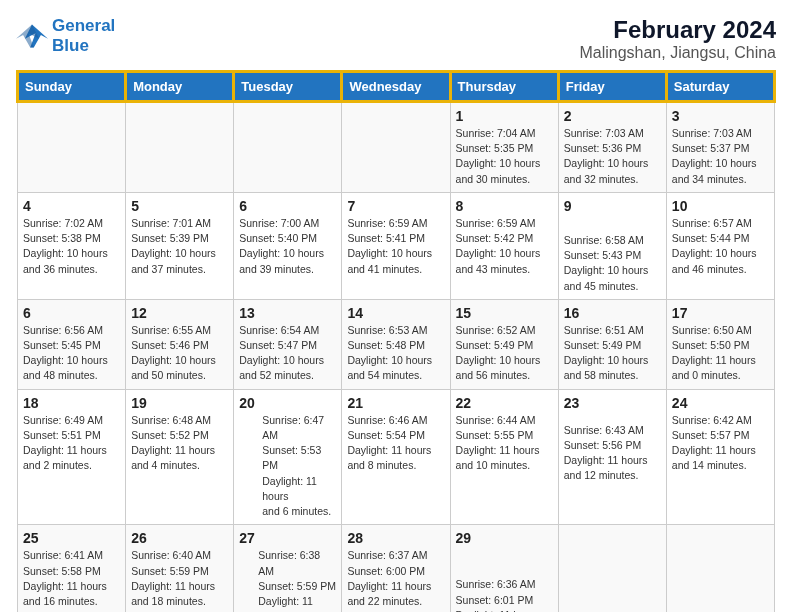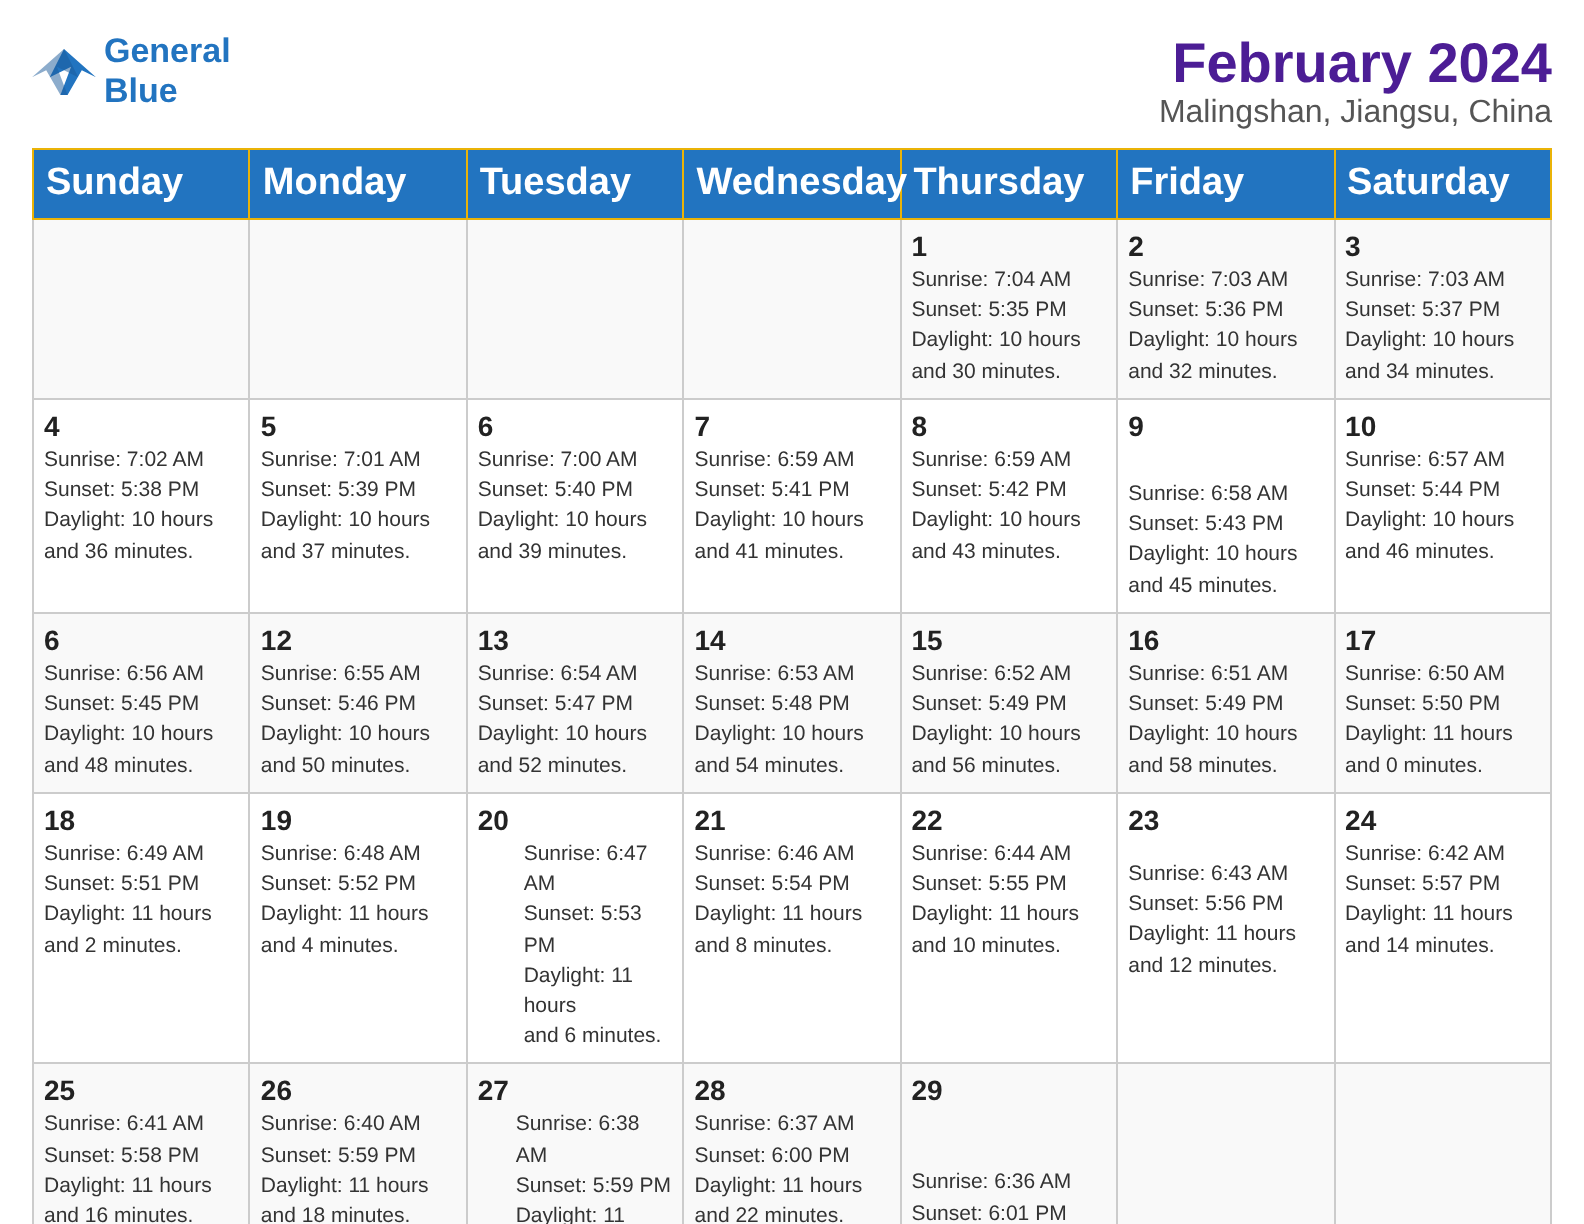--- a/index.html
+++ b/index.html
@@ -22,40 +22,40 @@
       gap: 4px;
     }
     .logo-bird {
       width: 32px;
       height: 28px;
     }
     .title-block {
       text-align: right;
     }
     .main-title {
-      font-size: 28px;
+      font-size: 24px;
       font-weight: bold;
-      color: #4c1d95;
+      color: #0f172a;
     }
     .sub-title {
       font-size: 16px;
       color: #555;
     }
     table {
       width: 100%;
       border-collapse: collapse;
       table-layout: fixed;
     }
     thead tr th {
       background-color: #2274c0;
       color: #fff;
       text-align: left;
       padding: 6px 6px;
-      font-size: 19px;
-      border: 1px solid #eab308;
+      font-size: 13px;
+      border: 3px solid #eab308;
     }
     tbody tr td {
       vertical-align: top;
       padding: 5px 5px;
       border: 1px solid #ccc;
       font-size: 11px;
       color: #222;
       height: 90px;
       background: #fff;
     }

